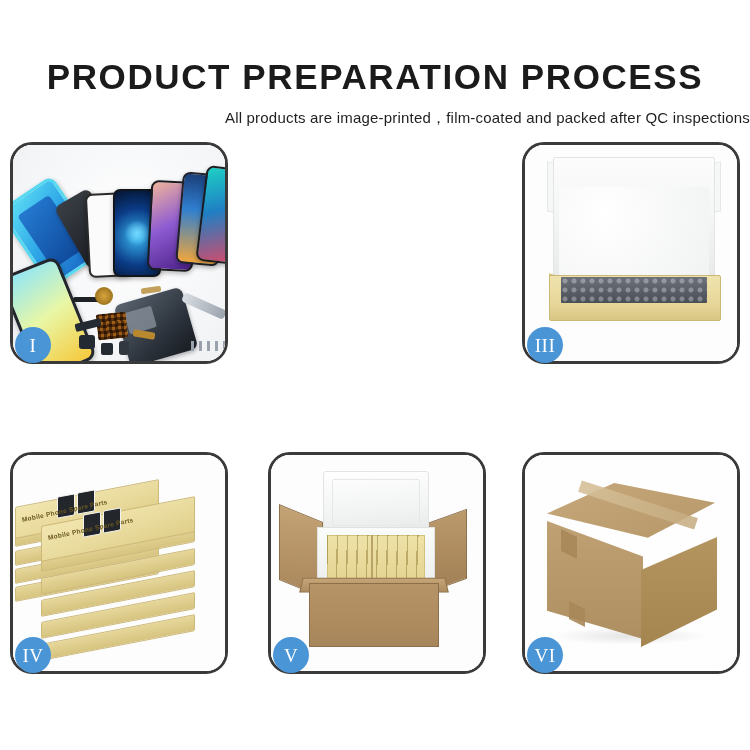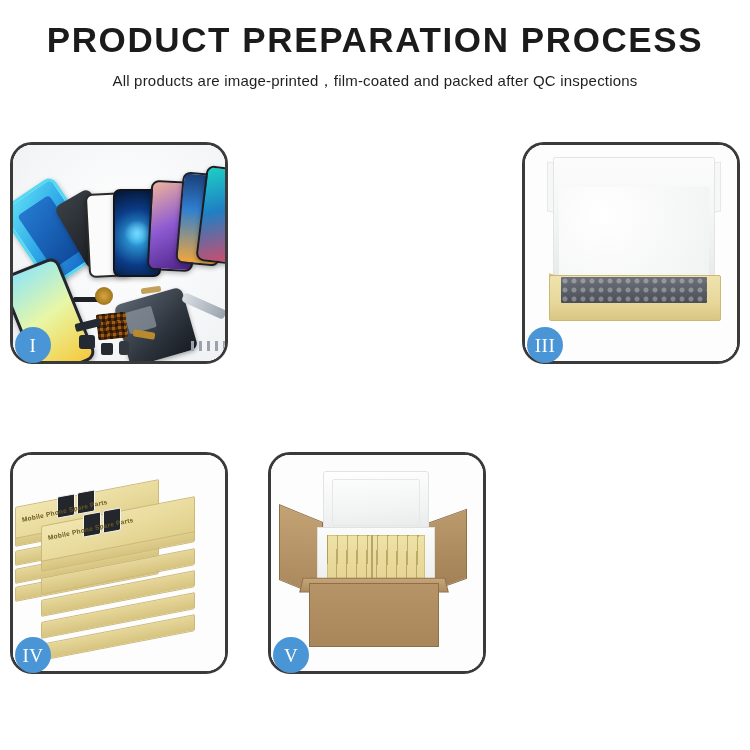--- a/index.html
+++ b/index.html
@@ -6,28 +6,28 @@
   body{
     width:750px;height:750px;background:#ffffff;
     font-family:"Liberation Sans","DejaVu Sans",sans-serif;
     overflow:hidden;position:relative;
   }
   .page{position:absolute;inset:0;}
 
   
   .header{position:absolute;top:0;left:0;width:750px;text-align:center;}
   .title{
-    margin:0;padding-top:19px;
+    margin:0;padding-top:56px;
     font-size:35px;line-height:42px;font-weight:700;
     letter-spacing:1.6px;color:#1b1b1b;white-space:nowrap;
   }
   .subtitle{
     margin:0;padding-top:10px;
     font-size:15px;line-height:20px;font-weight:400;
-    letter-spacing:.2px;color:#1f1f1f;white-space:nowrap;
+    letter-spacing:.2px;color:#1f1f1f;white-space:nowrap;text-align:right;
   }
 
   
   .grid{position:absolute;left:10px;top:142px;width:730px;height:532px;}
   .panel{
     position:absolute;width:218px;height:222px;
     border:3px solid #3a3a3a;border-radius:22px;
     background:#fdfdfd;box-sizing:border-box;overflow:visible;
   }
   .panel .clip{
@@ -325,15 +325,28 @@
         <div class="c5-foambox"></div>
         <div class="c5-inner"></div>
         <div class="c5-stripes"></div>
         <div class="c5-divider"></div>
         <div class="c5-rim"></div>
         <div class="c5-body"></div>
       </div>
       <div class="badge">V</div>
     </div>
 
+    <div class="panel c6">
+      <div class="clip">
+        <div class="p6bg"></div>
+        <div class="c6-shadow"></div>
+        <div class="c6-top"></div>
+        <div class="c6-front"></div>
+        <div class="c6-right"></div>
+        <div class="c6-seam"></div>
+        <div class="c6-tape1"></div>
+        <div class="c6-tape2"></div>
+      </div>
+      <div class="badge">VI</div>
+    </div>
 
   </div>
 </div>
 
 </body></html>

